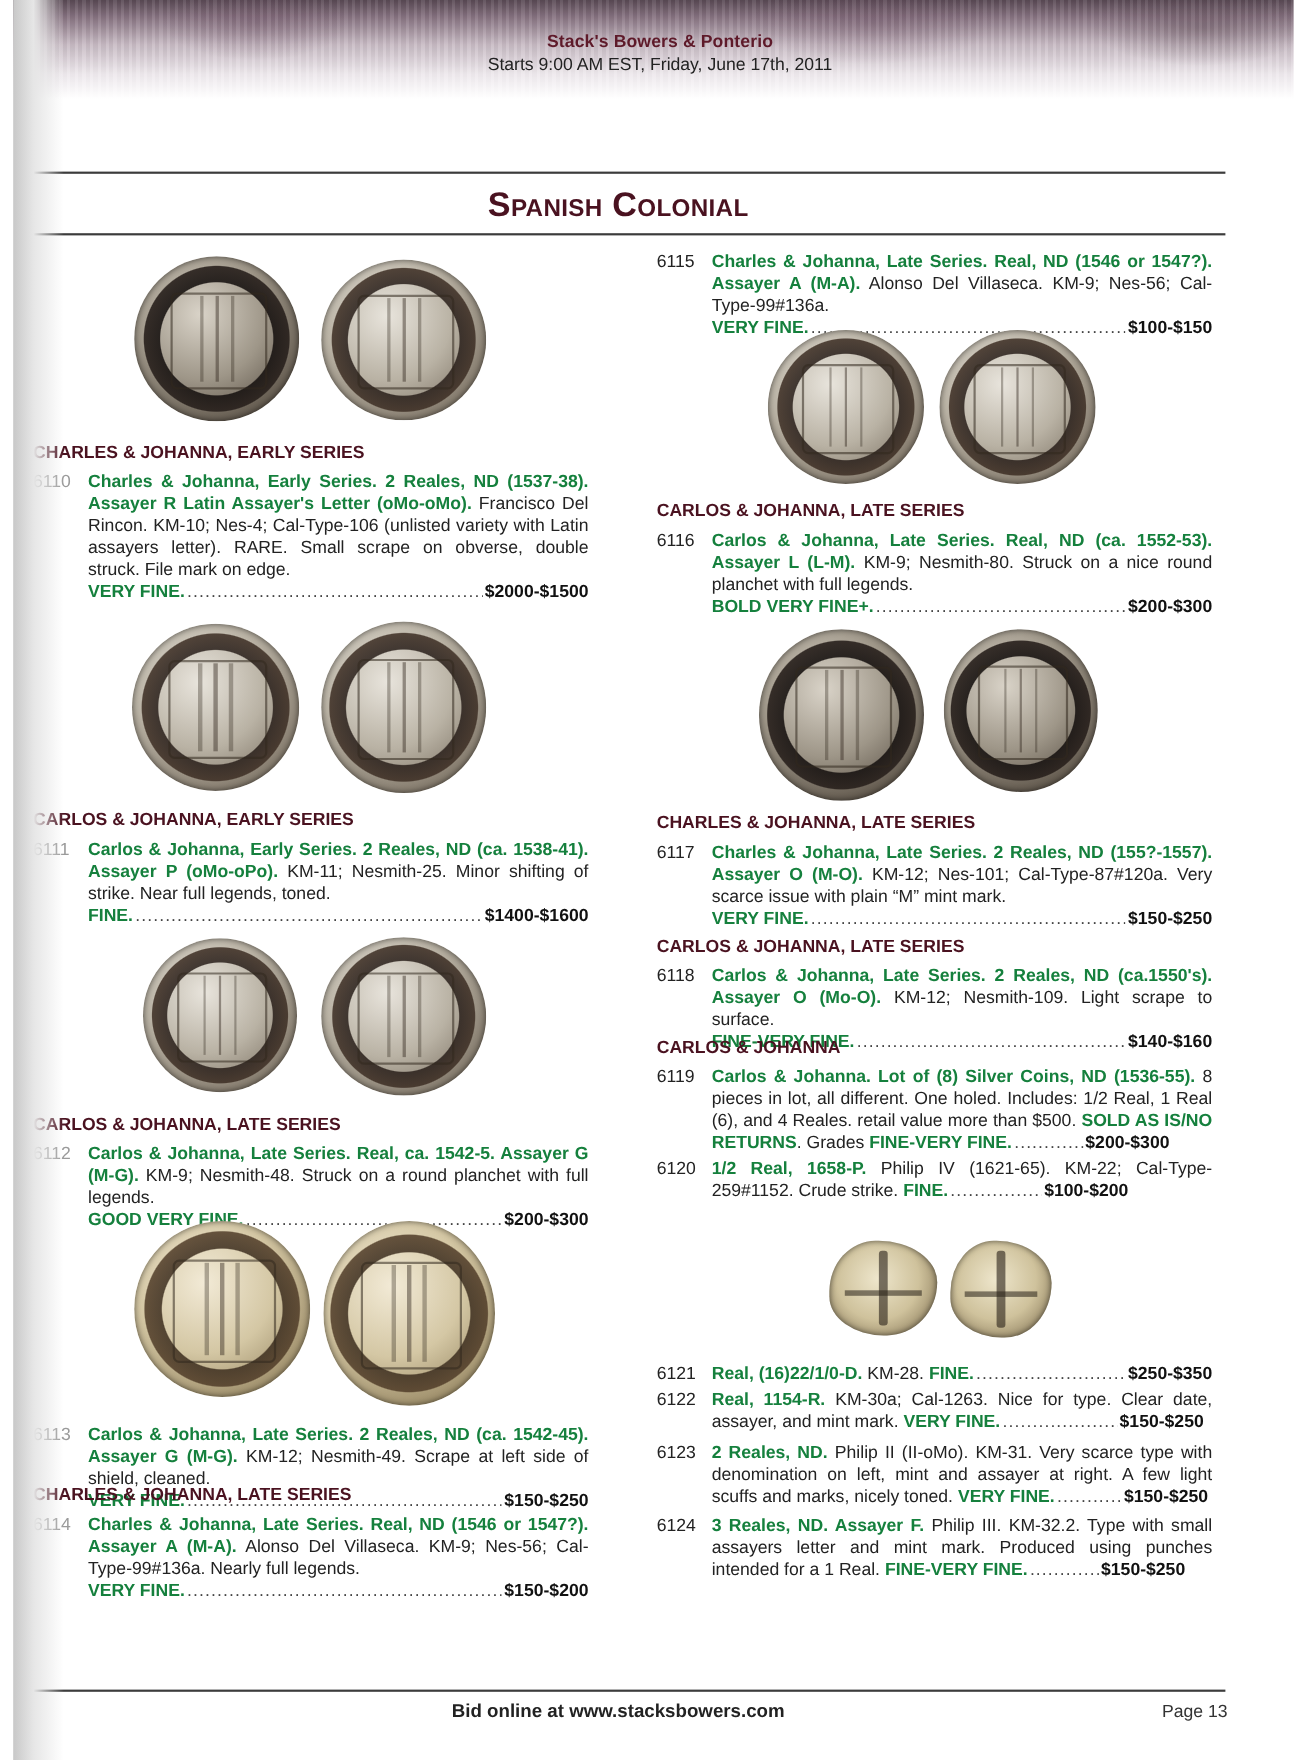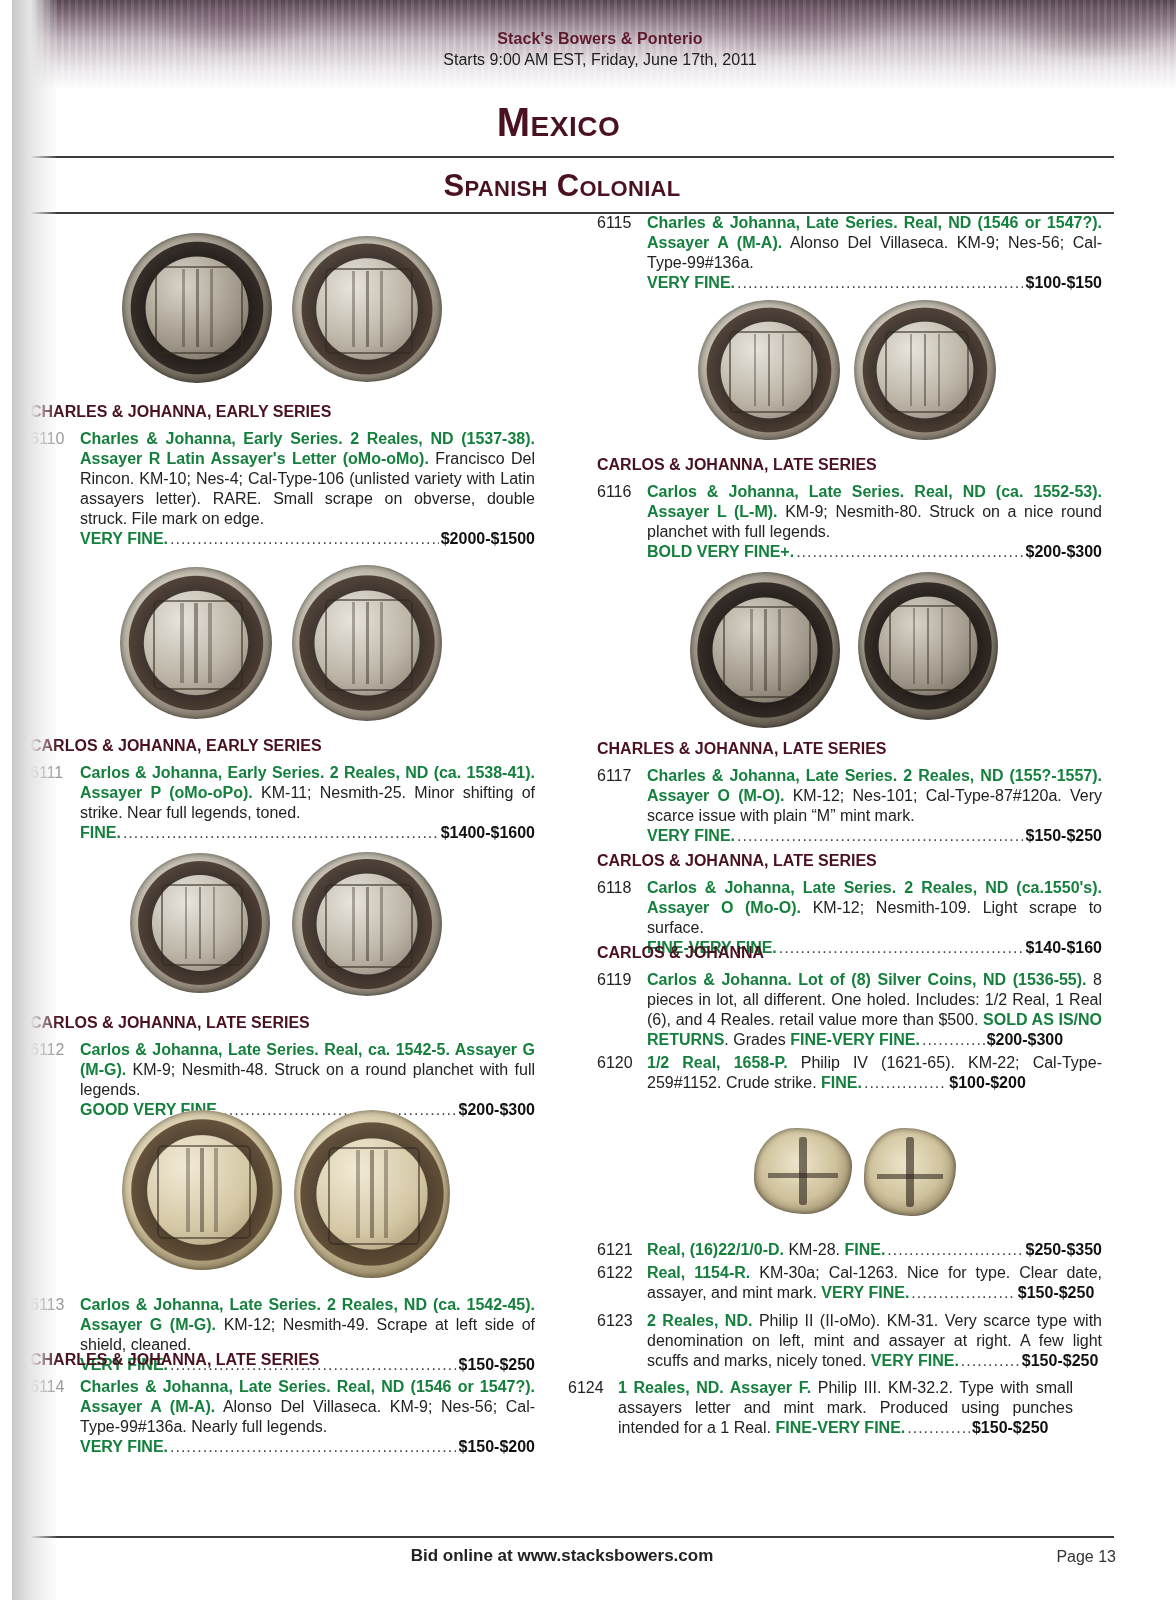--- a/index.html
+++ b/index.html
@@ -73,21 +73,20 @@
 <body>
 
 <div class="page">
 
   <div class="banner">
     <div class="banner-pattern"></div>
     <div class="banner-house">Stack's Bowers &amp; Ponterio</div>
     <div class="banner-date">Starts 9:00 AM EST, Friday, June 17th, 2011</div>
   </div>
 
-  <div class="title">Mexico</div>
   <div class="rule rule-1"></div>
   <div class="subtitle">Spanish Colonial</div>
   <div class="rule rule-2"></div>
 
   <div class="coin dark" style="left:110px; top:233px; width:150px; height:150px;"></div>
   <div class="coin" style="left:280px; top:236px; width:150px; height:146px;"></div>
 
   <div class="cat-heading" style="left:18px; top:403px;">CHARLES &amp; JOHANNA, EARLY SERIES</div>
   <div class="lot" style="left:18px; top:429px; width:505px; height:120px;">
     <span class="num faded">6110</span>
@@ -159,21 +158,21 @@
       <b>Charles &amp; Johanna, Late Series. Real, ND (1546 or 1547?). Assayer A (M-A).</b>
       <span>Alonso Del Villaseca. KM-9; Nes-56; Cal-Type-99#136a. Nearly full legends.</span>
       <div class="lead-line">
         <b>VERY FINE.</b>
         <span class="dots"></span>
         <span class="est">$150-$200</span>
       </div>
     </div>
   </div>
 
-  <div class="lot" style="left:585px; top:213px; width:505px; height:60px;">
+  <div class="lot" style="left:585px; top:229px; width:505px; height:60px;">
     <span class="num">6115</span>
     <div class="body" style="width:455px;">
       <b>Charles &amp; Johanna, Late Series. Real, ND (1546 or 1547?). Assayer A (M-A).</b>
       <span>Alonso Del Villaseca. KM-9; Nes-56; Cal-Type-99#136a.</span>
       <div class="lead-line" style="display:inline-flex; width:100%;">
         <b>VERY FINE.</b>
         <span class="dots"></span>
         <span class="est">$100-$150</span>
       </div>
     </div>
@@ -288,24 +287,24 @@
       <b>2 Reales, ND.</b>
       <span>Philip II (II-oMo). KM-31. Very scarce type with denomination on left, mint and assayer at right. A few light scuffs and marks, nicely toned.</span>
       <div class="lead-line" style="display:inline-flex; width:50%;">
         <b>VERY FINE.</b>
         <span class="dots"></span>
         <span class="est">$150-$250</span>
       </div>
     </div>
   </div>
 
-  <div class="lot" style="left:556px; top:1378px; width:505px; height:60px;">
+  <div class="lot" style="left:585px; top:1378px; width:505px; height:60px;">
     <span class="num">6124</span>
     <div class="body" style="width:455px;">
-      <b>1 Reales, ND. Assayer F.</b>
+      <b>3 Reales, ND. Assayer F.</b>
       <span>Philip III. KM-32.2. Type with small assayers letter and mint mark. Produced using punches intended for a 1 Real.</span>
       <div class="lead-line" style="display:inline-flex; width:60%;">
         <b>FINE-VERY FINE.</b>
         <span class="dots"></span>
         <span class="est">$150-$250</span>
       </div>
     </div>
   </div>
 
   <div class="footer-rule"></div>

